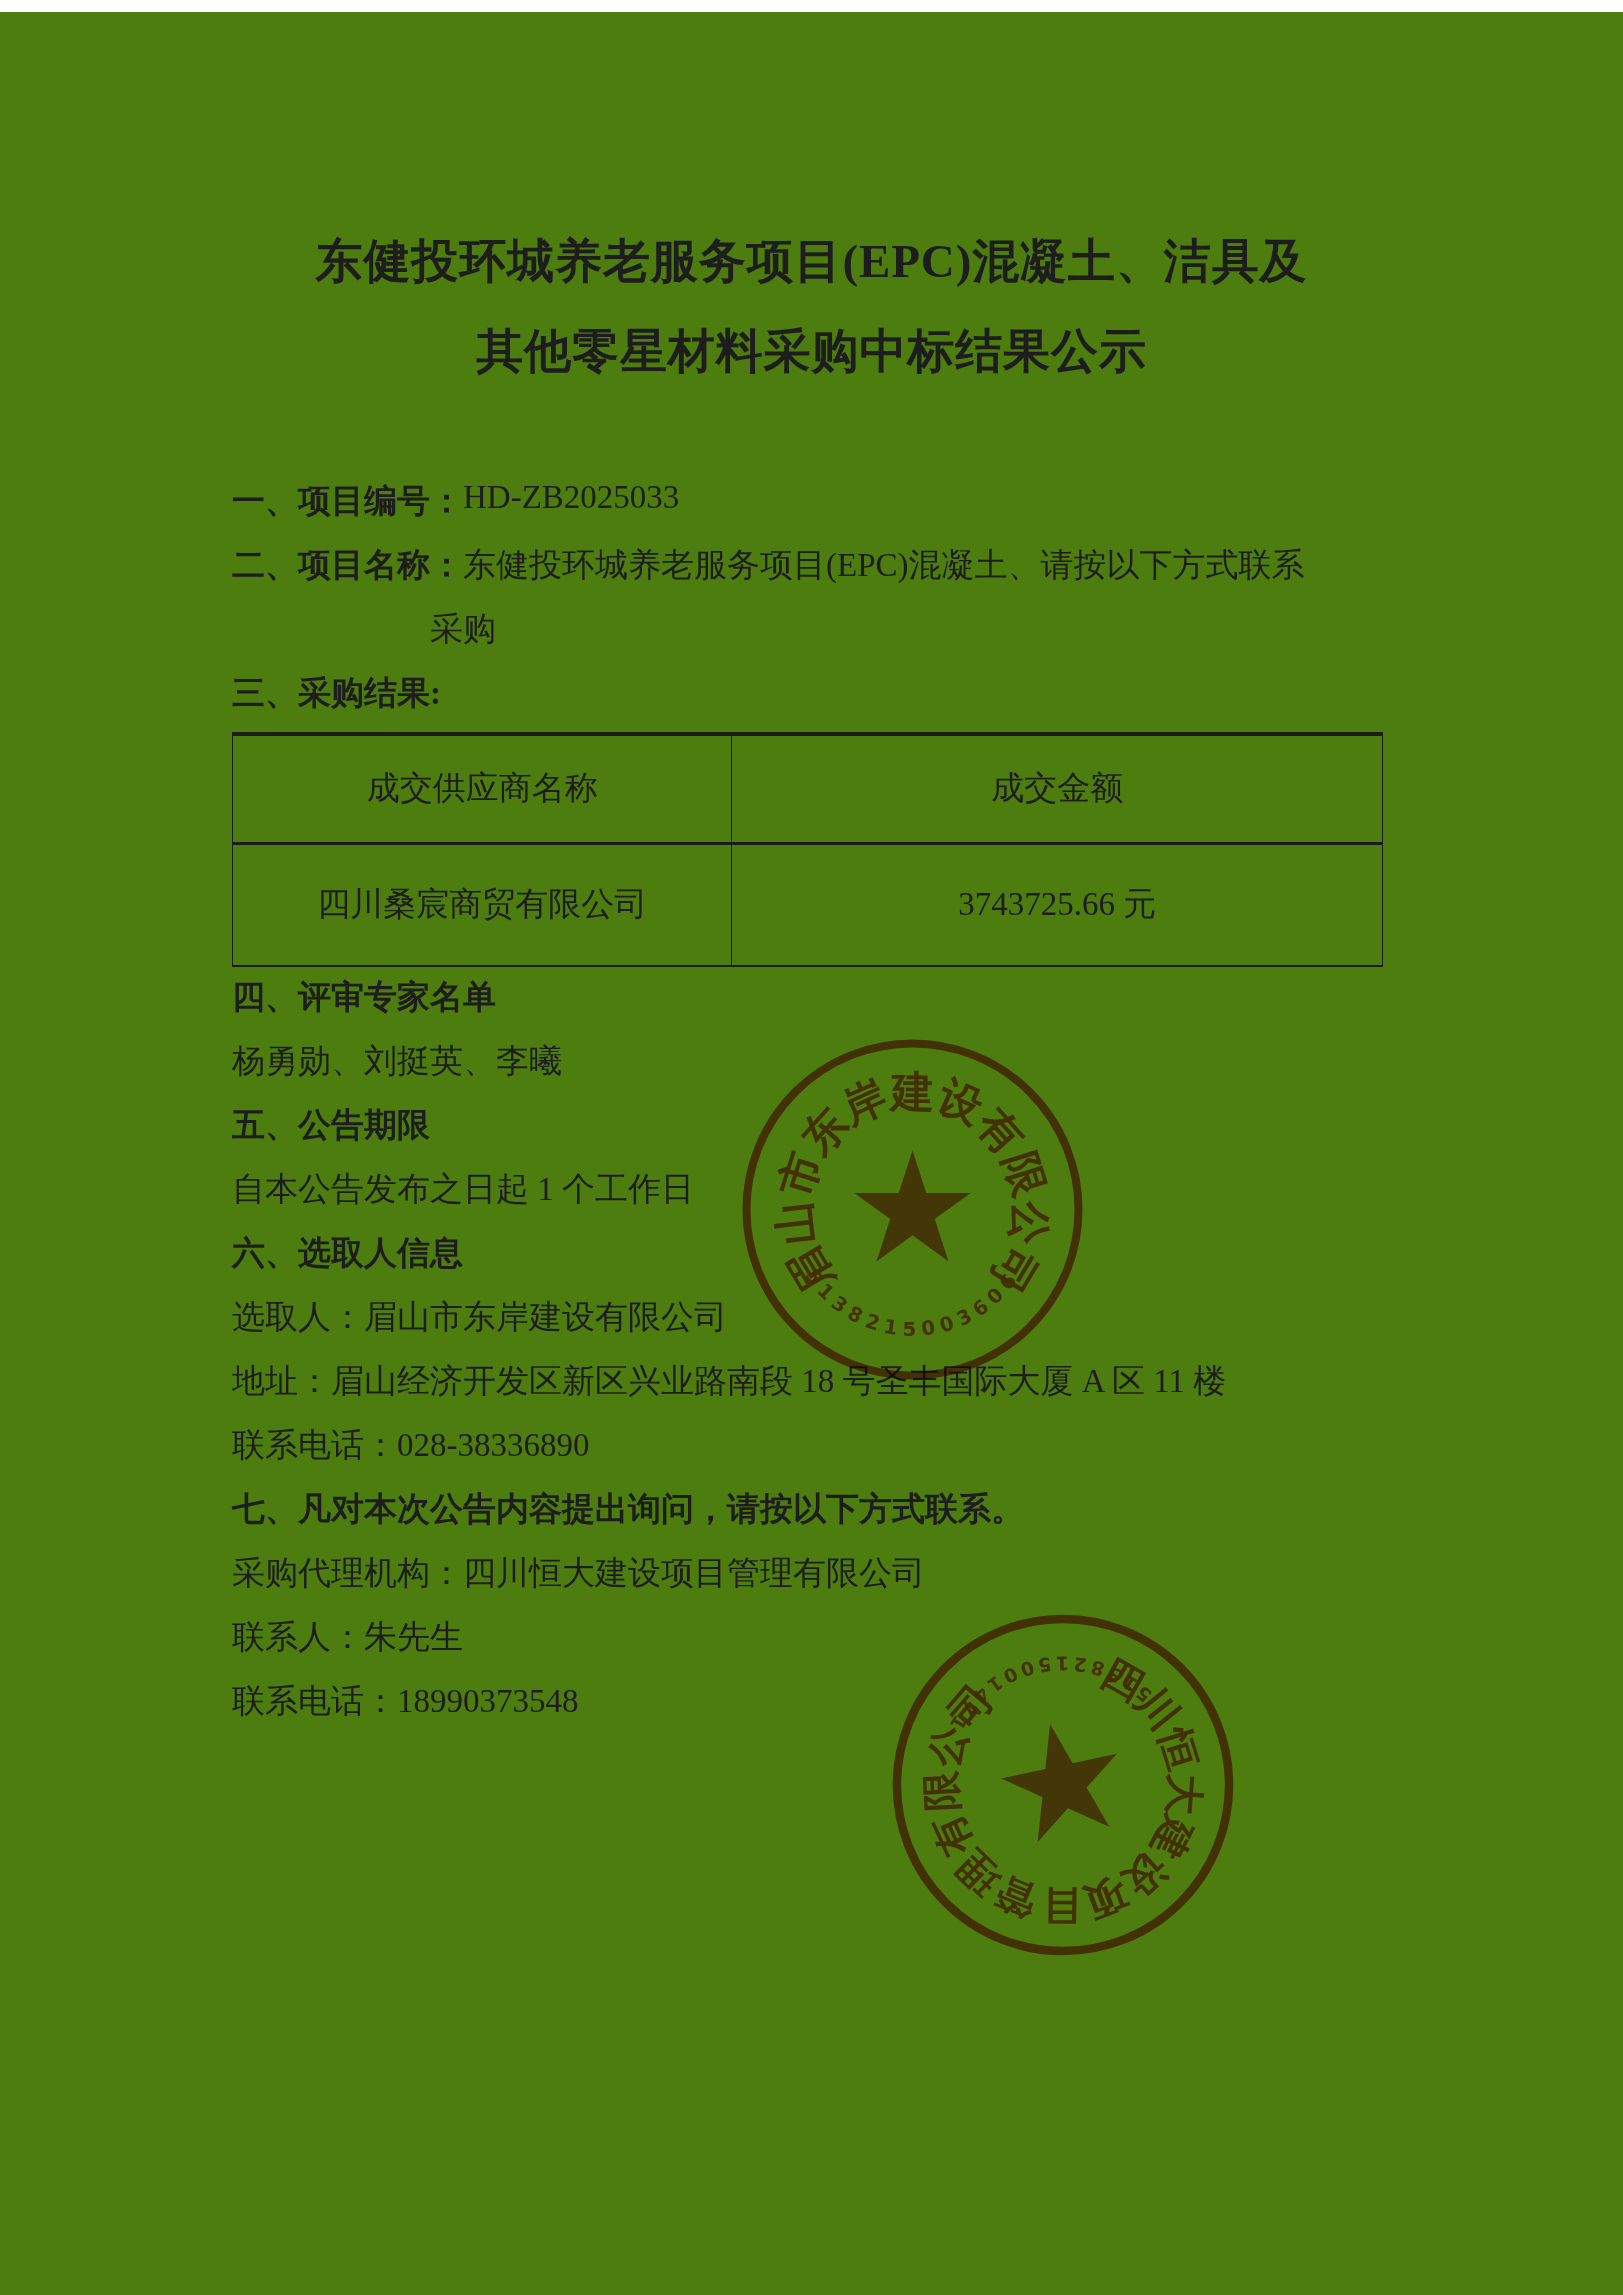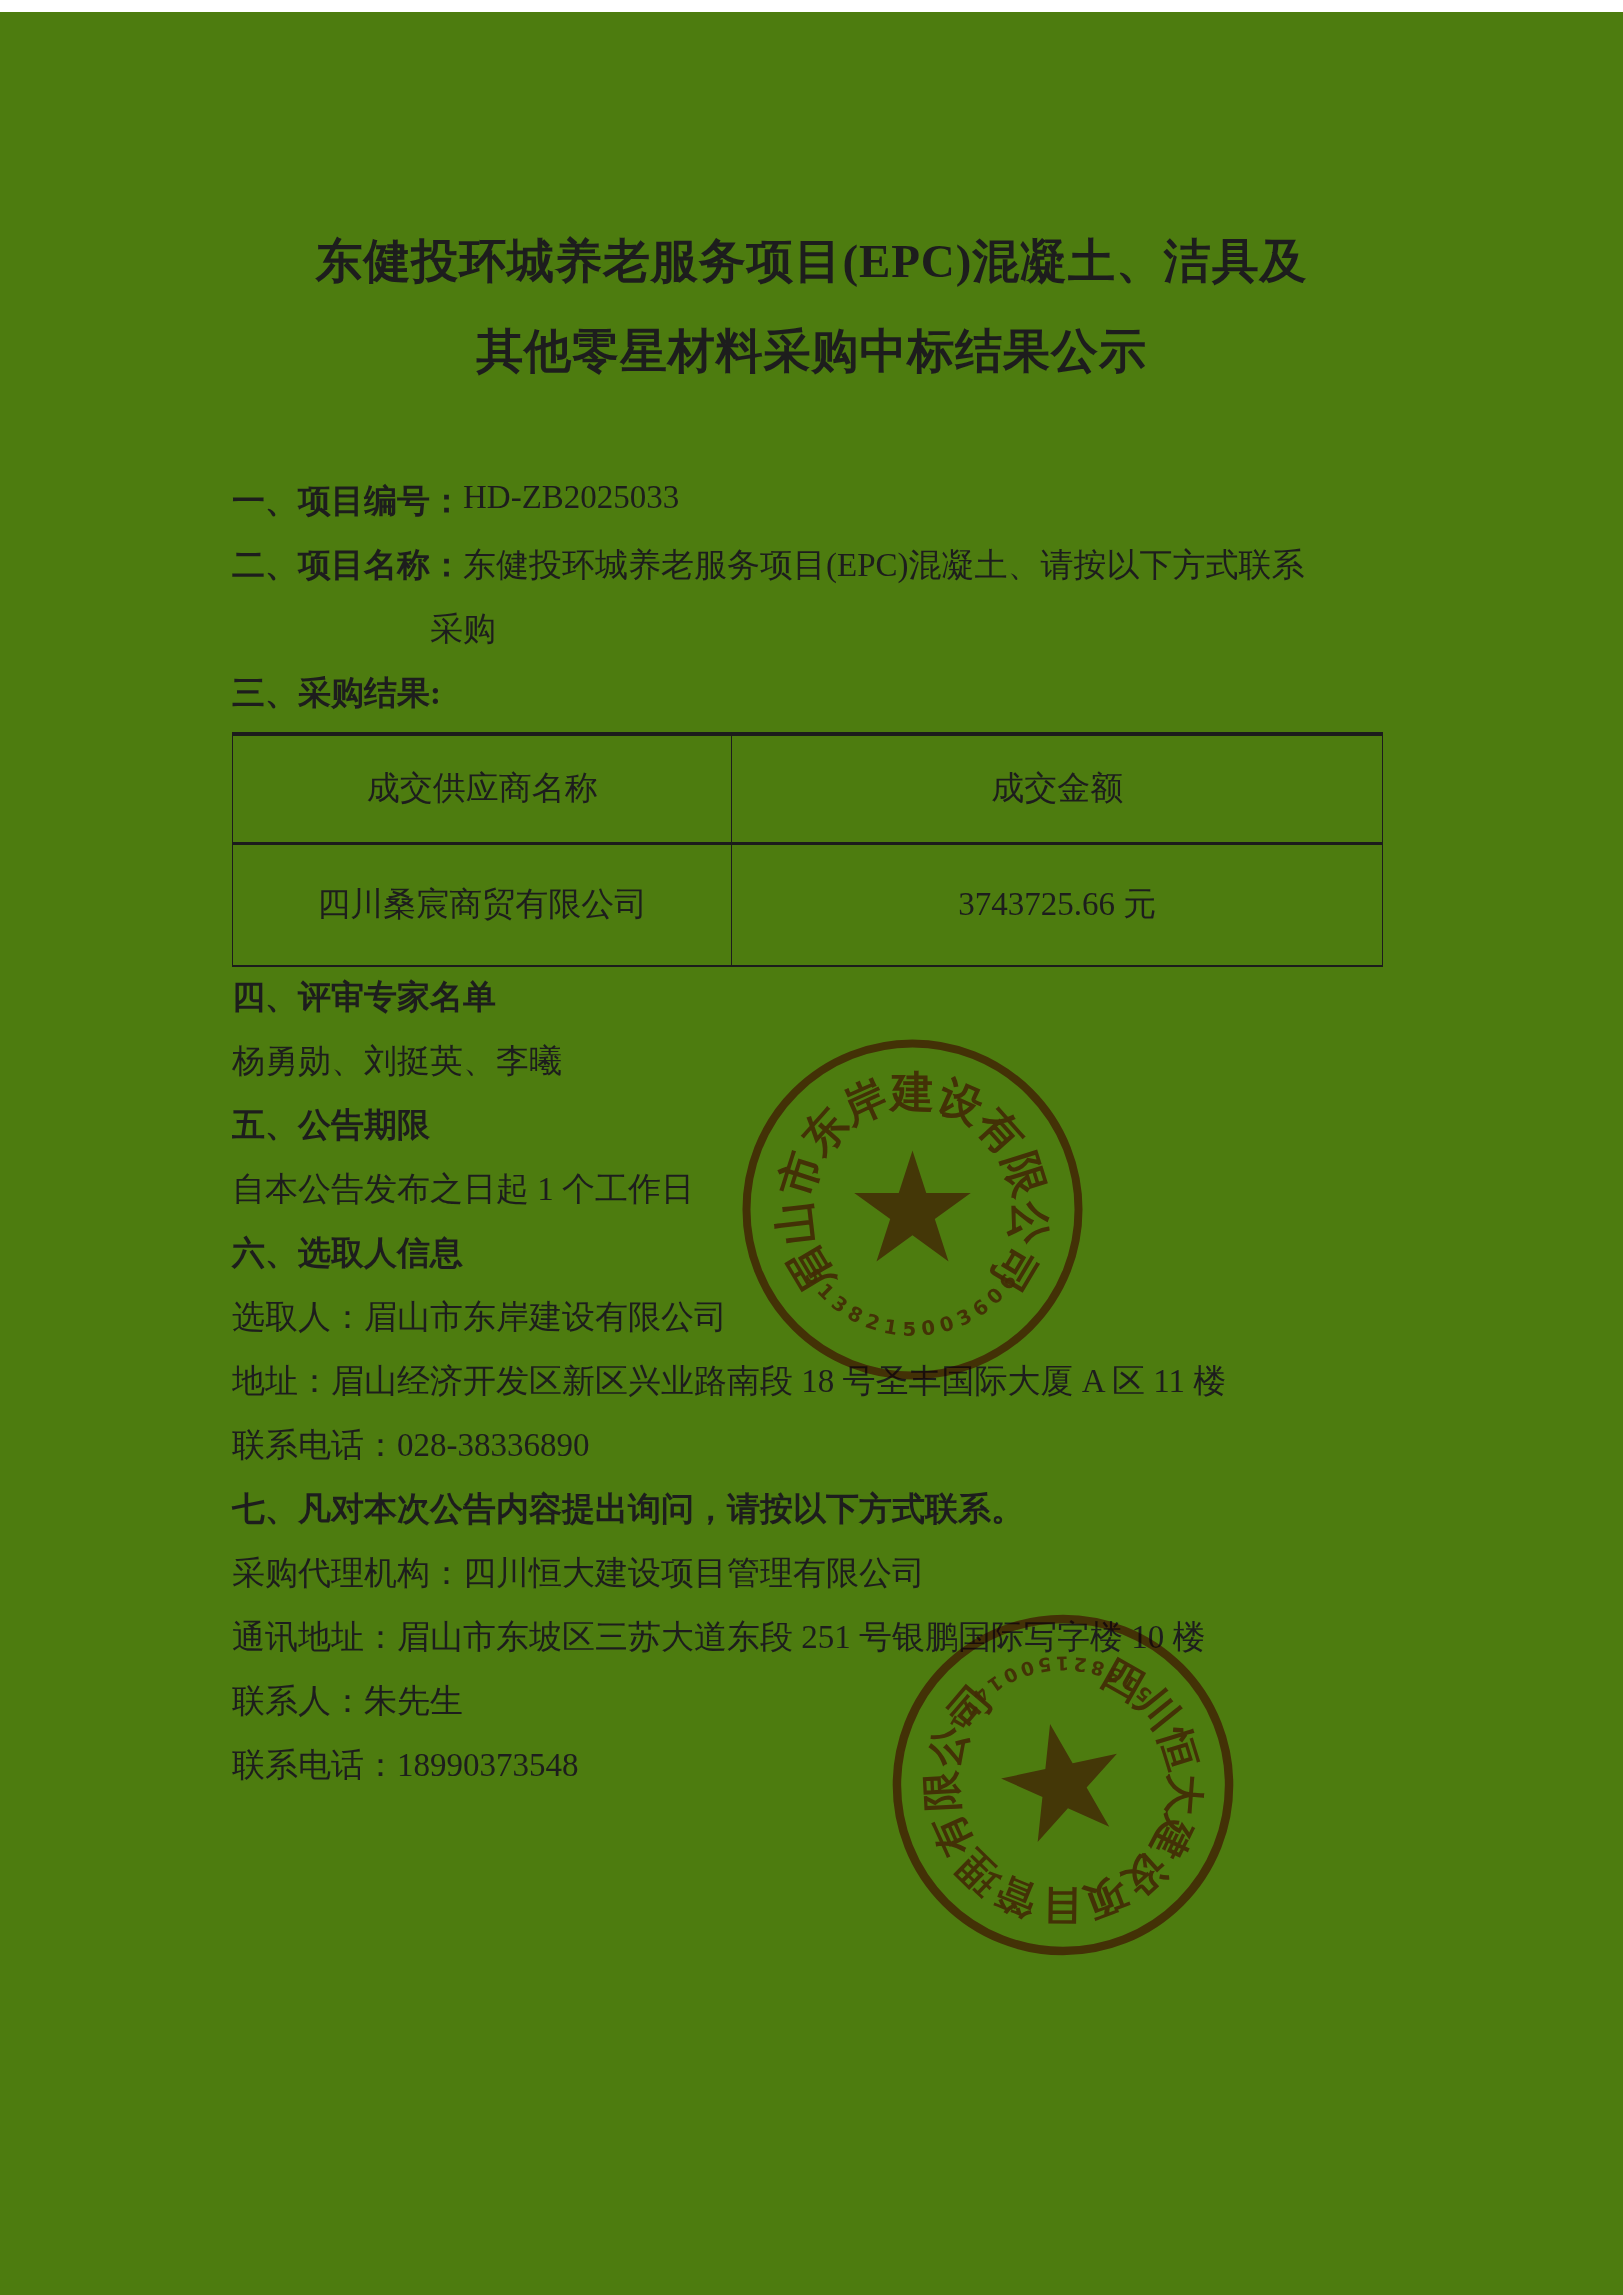--- a/index.html
+++ b/index.html
@@ -138,23 +138,20 @@
     <div class="line">
       <span class="val">联系电话：028-38336890</span>
     </div>
     <div class="line">
       <span class="lbl">七、凡对本次公告内容提出询问，请按以下方式联系。</span>
     </div>
     <div class="line">
       <span class="val">采购代理机构：四川恒大建设项目管理有限公司</span>
     </div>
     <div class="line">
-      <span class="val">通讯地址：眉山市东坡区三苏大道东段 251 号银鹏国际写字楼 10 楼</span>
-    </div>
-    <div class="line">
       <span class="val">联系人：朱先生</span>
     </div>
     <div class="line">
       <span class="val">联系电话：18990373548</span>
     </div>
   </div>
 
   <svg class="seal" id="seal1" width="349" height="349" viewBox="0 0 740 740">
     <defs>
       <path id="s1-text-arc" d="M 370,588 A 218,218 0 1,1 370,152 A 218,218 0 1,1 370,588" fill="none"></path>

